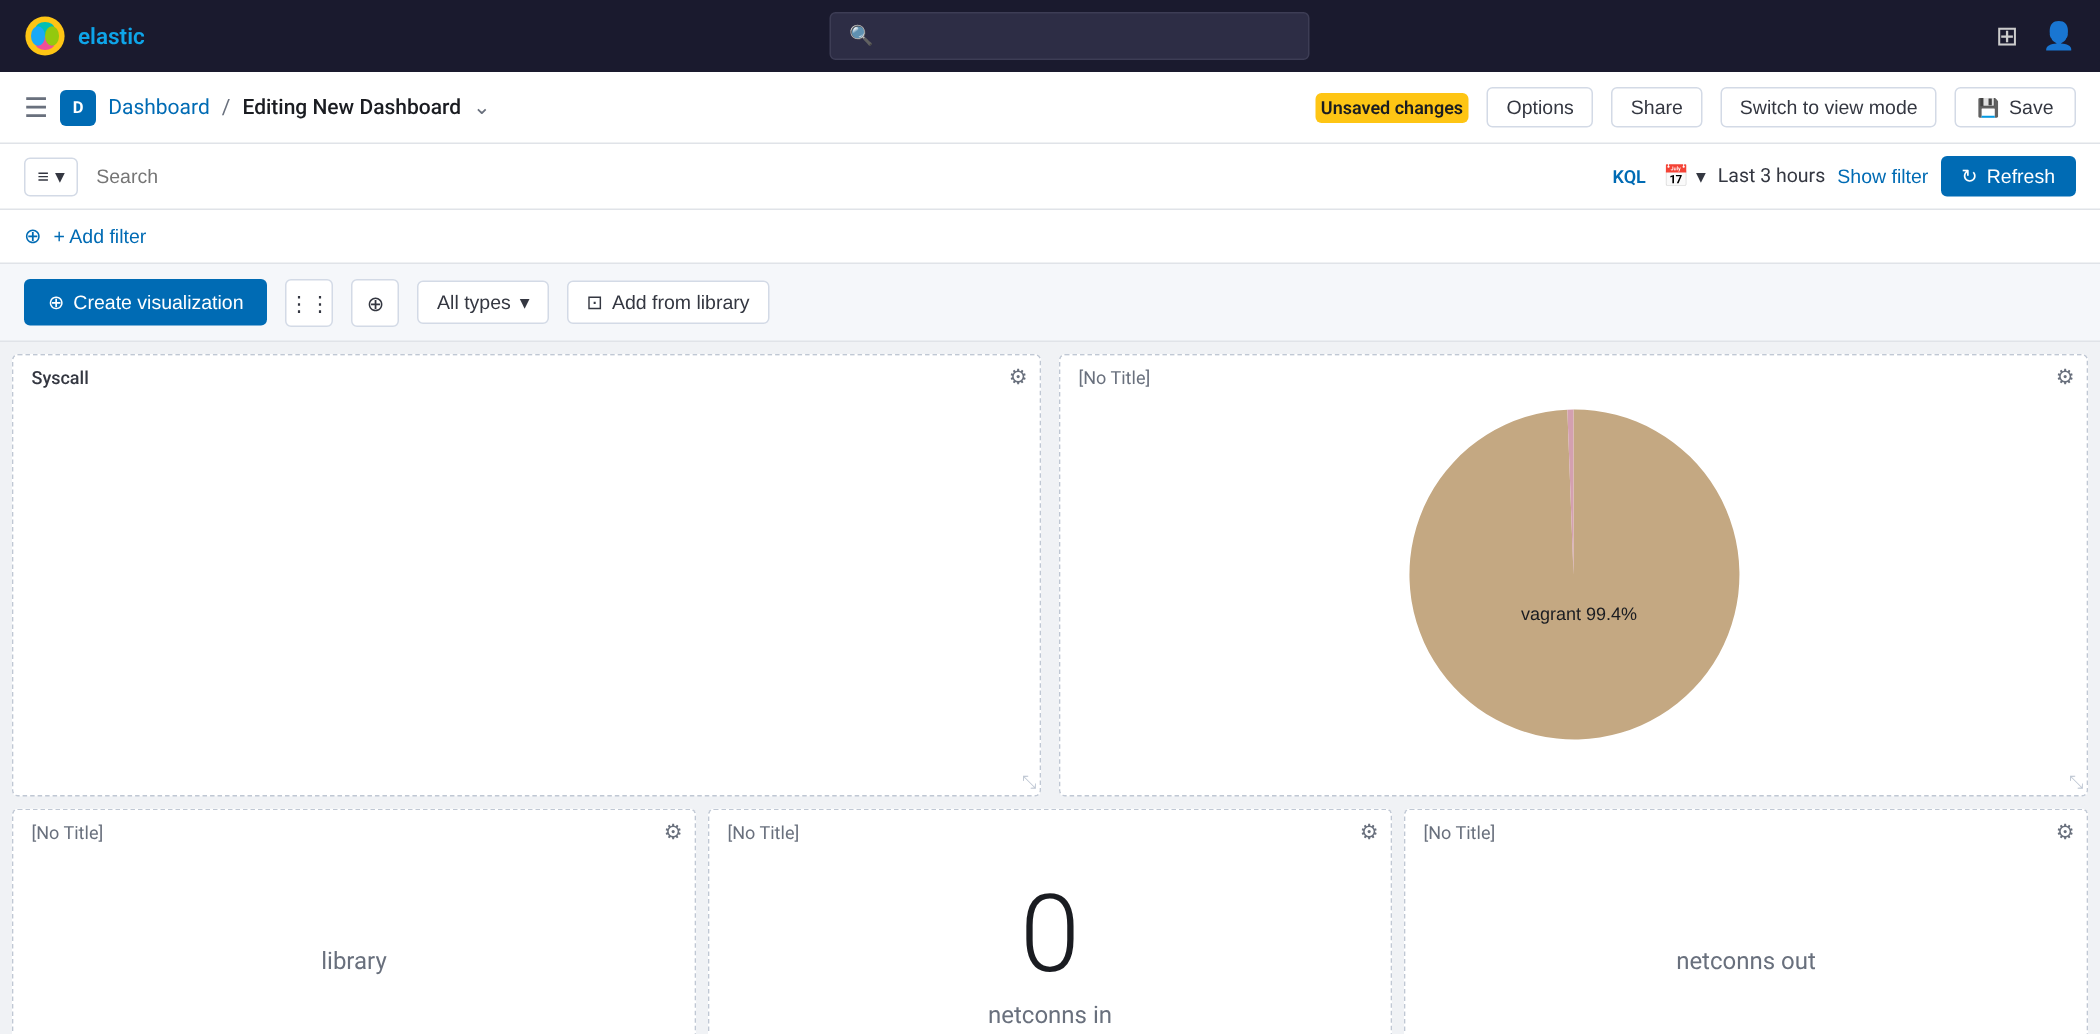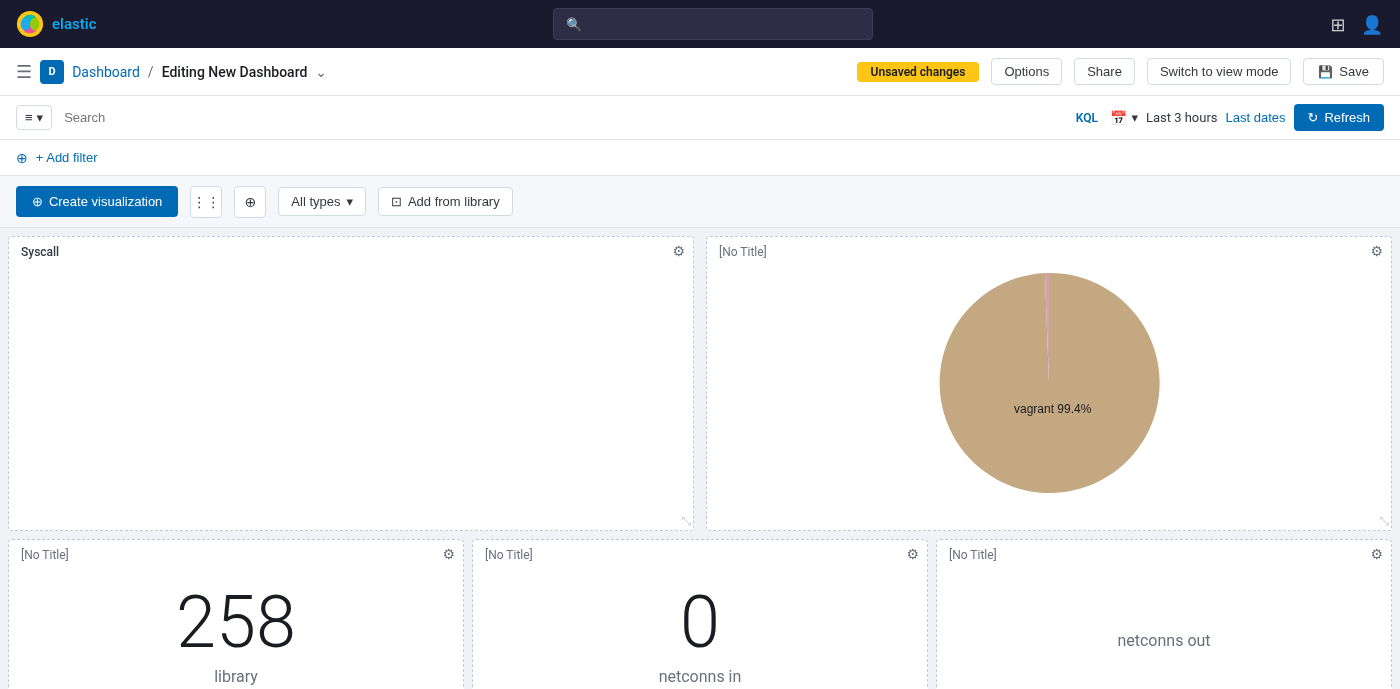--- a/index.html
+++ b/index.html
@@ -101,21 +101,21 @@
     .header-right {
       display: flex;
       align-items: center;
       gap: 12px;
     }
     .unsaved-badge {
       background: #fec514;
       color: #1a1c21;
       font-size: 12px;
       font-weight: 600;
-      padding: 3px 14px;
+      padding: 3px 4px;
       border-radius: 4px;
     }
     .header-btn {
       background: transparent;
       border: 1px solid #d3dae6;
       border-radius: 4px;
       padding: 5px 12px;
       font-size: 13px;
       color: #343741;
       cursor: pointer;
@@ -428,21 +428,21 @@
     <span>▾</span>
   </div>
   <input class="filter-search" placeholder="Search" style="">
   <span class="kql-badge">KQL</span>
   <div style="display:flex;align-items:center;gap:8px;margin-left:auto;">
     <div class="time-picker">
       <span class="time-icon">📅</span>
       <span>▾</span>
     </div>
     <span style="font-size:13px;color:#343741;">Last 3 hours</span>
-    <button class="show-dates-btn">Last dates</button>
+    <button class="show-dates-btn">Show filter</button>
     <button class="refresh-btn">
       <span>↻</span>
       <span>Refresh</span>
     </button>
   </div>
 </div>
 
 <div class="filter-bar-second">
   <span class="filter-icon">⊕</span>
   <button class="add-filter-btn">+ Add filter</button>
@@ -494,21 +494,20 @@
       <span class="panel-resize">⤡</span>
     </div>
   </div>
 
   <div class="panels-bottom">
 
     <div class="panel panel-bottom">
       <div class="panel-title" style="color:#69707d;font-weight:400;">[No Title]</div>
       <span class="panel-gear">⚙</span>
       <div class="metric-panel">
-        <div class="metric-number">258</div>
         <div class="metric-label">library</div>
       </div>
 
     </div>
 
     <div class="panel panel-bottom">
       <div class="panel-title" style="color:#69707d;font-weight:400;">[No Title]</div>
       <span class="panel-gear">⚙</span>
       <div class="metric-panel">
         <div class="metric-number">0</div>

